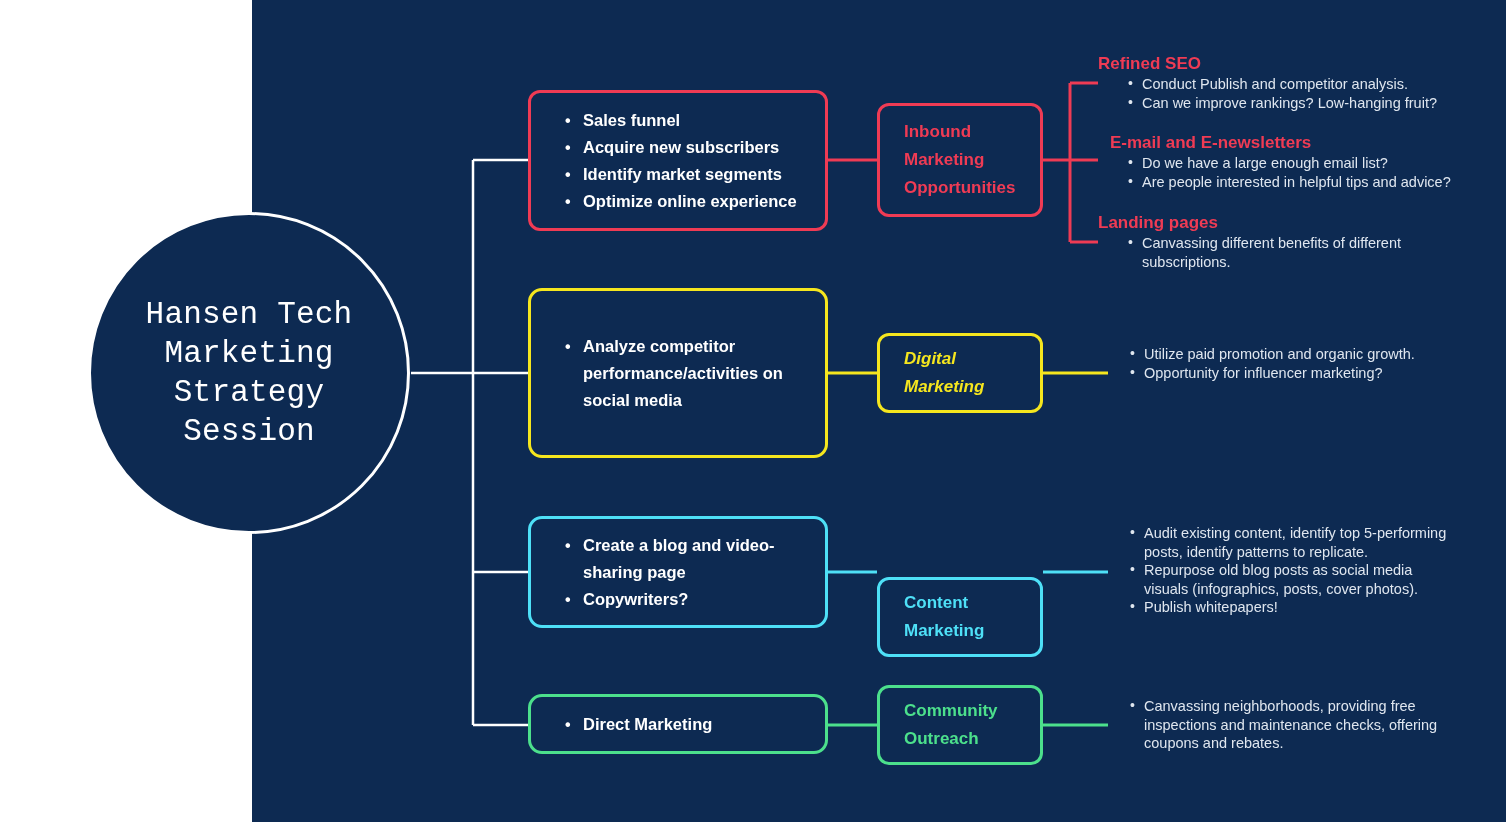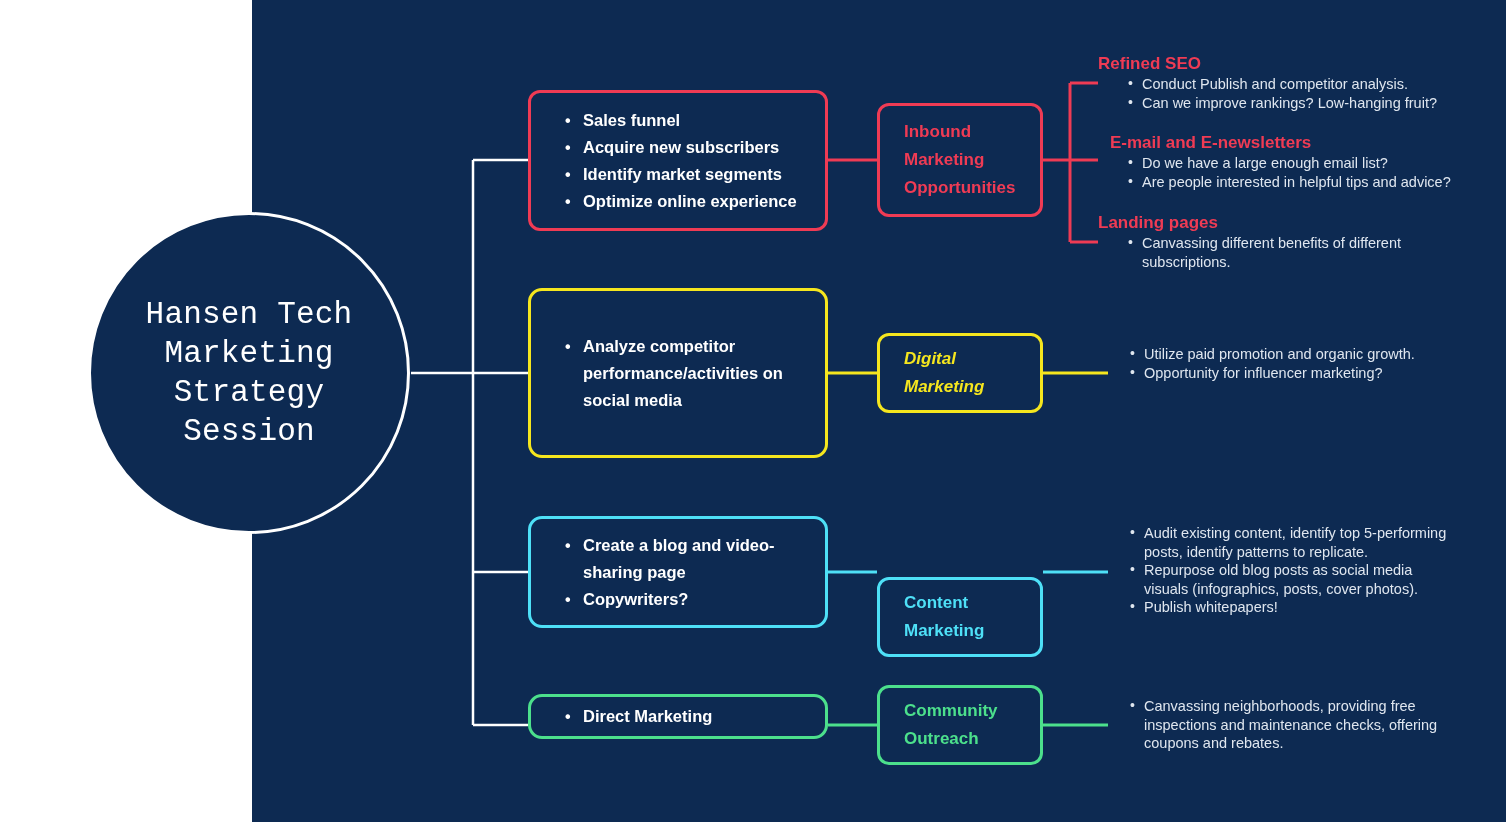--- a/index.html
+++ b/index.html
@@ -232,21 +232,21 @@
   </div>
 
   <div class="detail-block no-head" style="left:1108px; top:524px; width:352px;">
     <ul>
       <li>Audit existing content, identify top 5-performing posts, identify patterns to replicate.</li>
       <li>Repurpose old blog posts as social media visuals (infographics, posts, cover photos).</li>
       <li>Publish whitepapers!</li>
     </ul>
   </div>
 
-  <div class="branch-box" style="left: 528px; top: 694px; width: 300px; height: 45px; border-color: rgb(76, 224, 140);">
+  <div class="branch-box" style="left: 528px; top: 694px; width: 300px; height: 60px; border-color: rgb(76, 224, 140);">
     <ul>
       <li>Direct Marketing</li>
     </ul>
   </div>
 
   <div class="cat-node" style="left: 877px; top: 685px; width: 166px; height: 80px; border-color: rgb(76, 224, 140);">
     <div class="cat-label" style="color: rgb(76, 224, 140);">Community Outreach</div>
   </div>
 
   <div class="detail-block no-head" style="left:1108px; top:697px; width:340px;">

